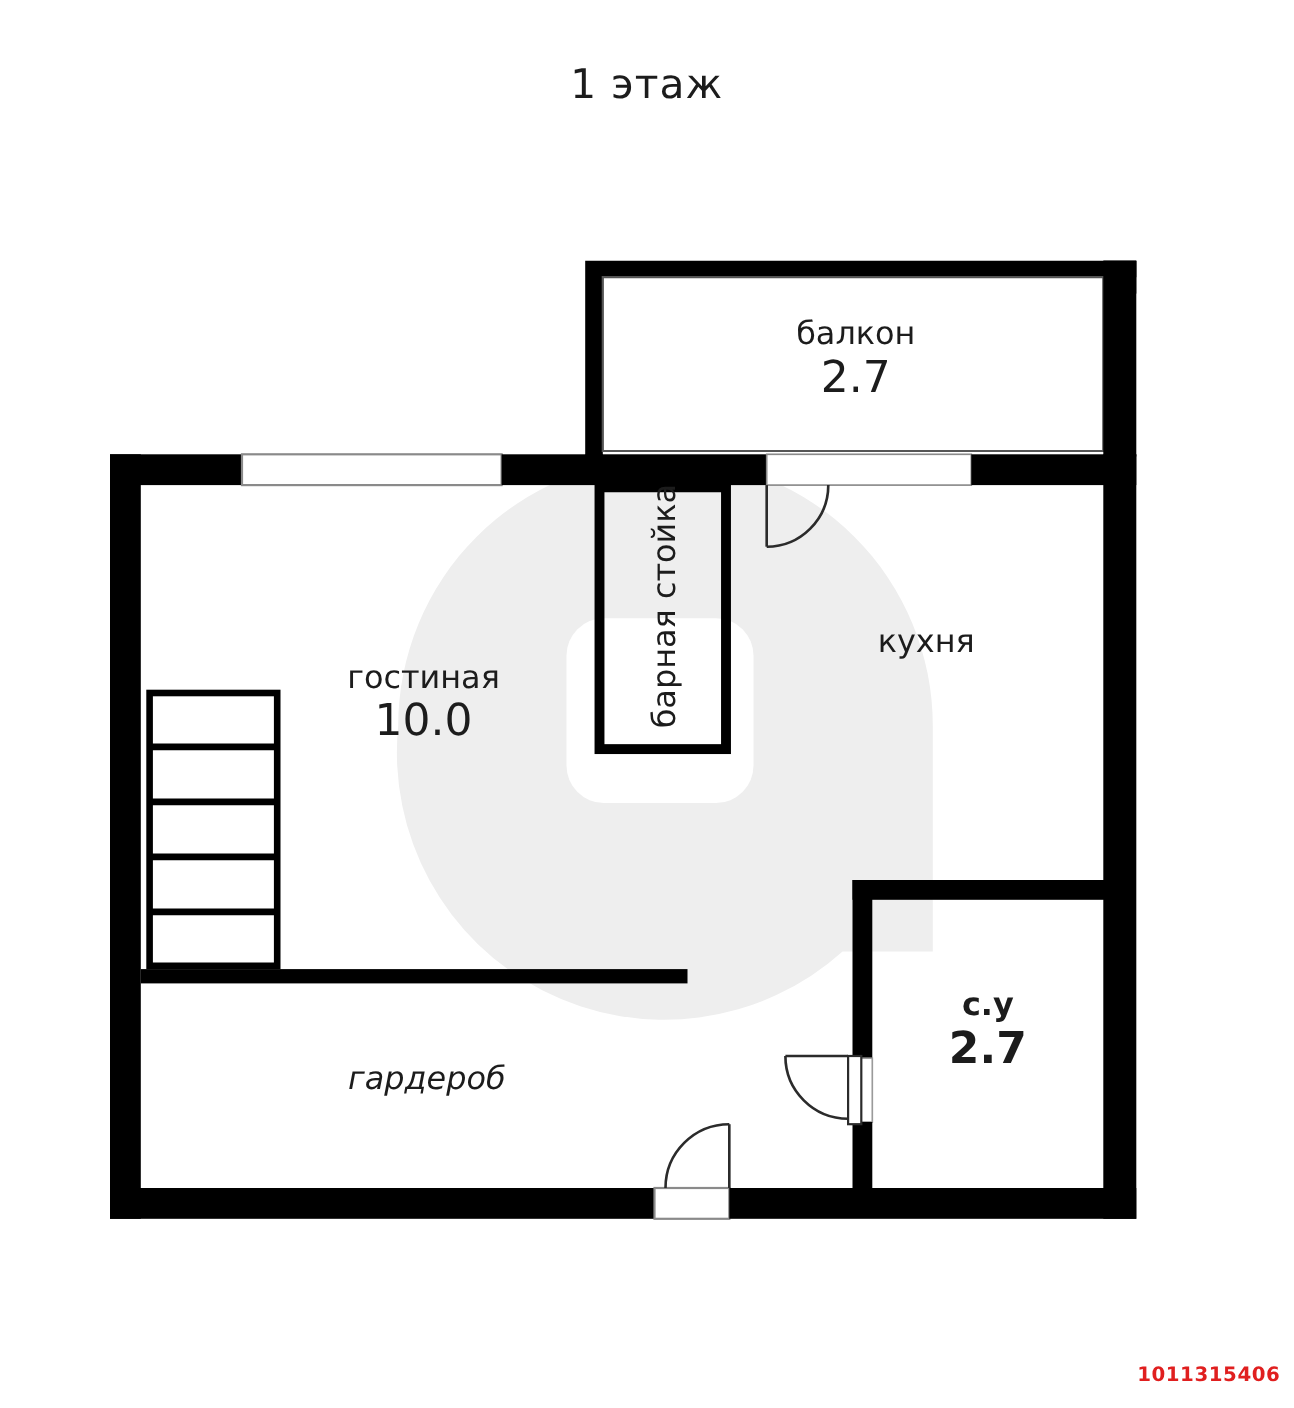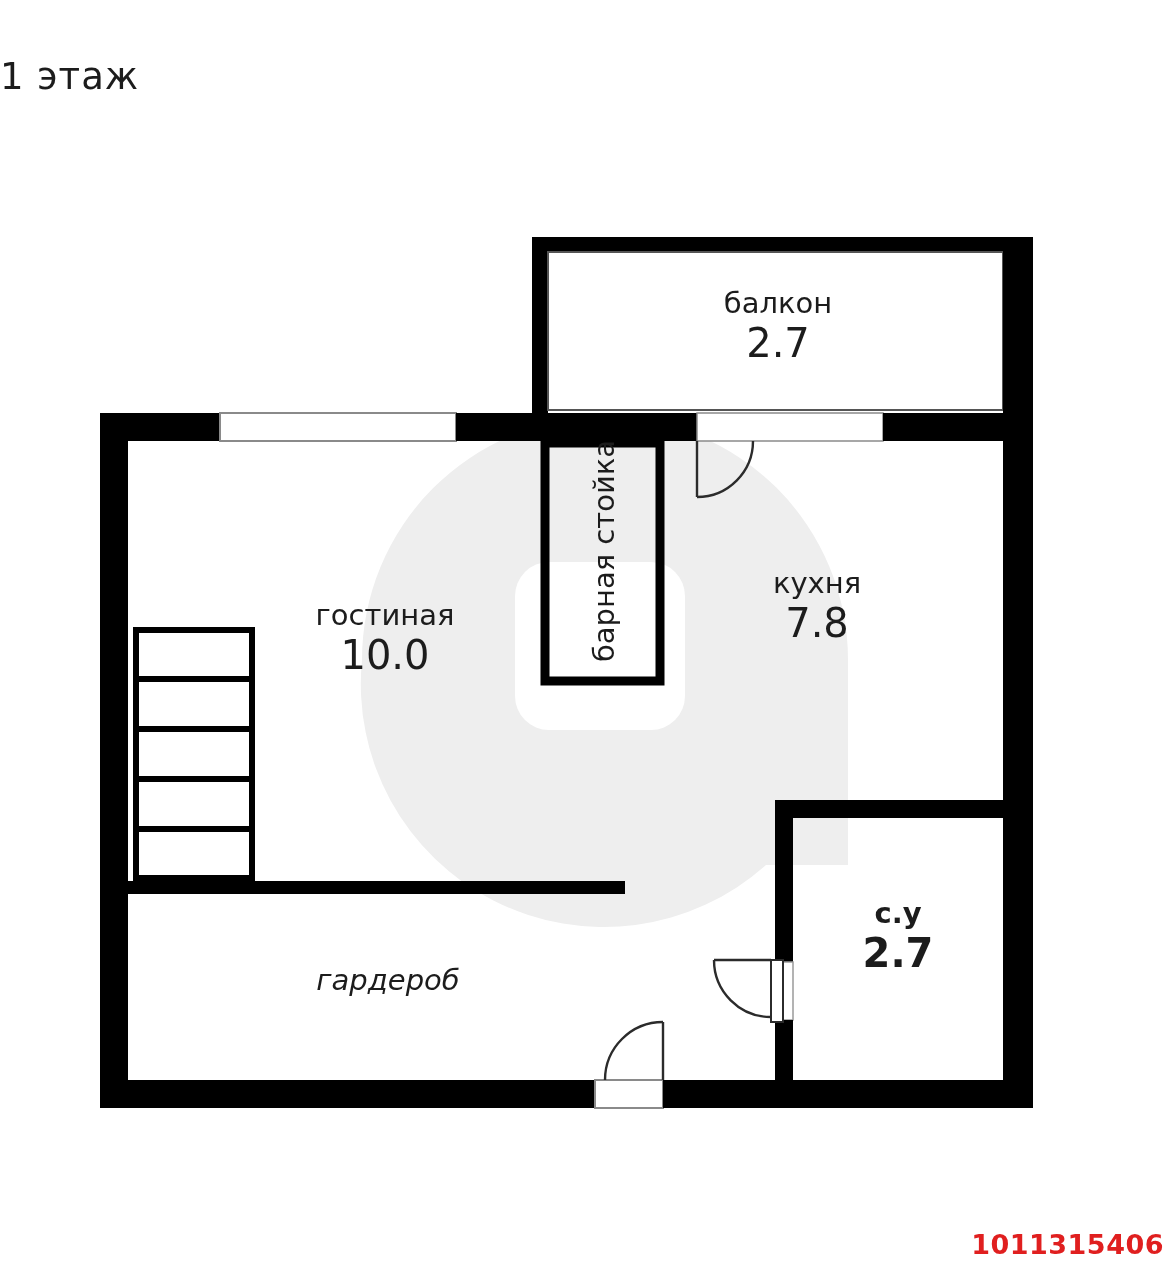--- a/index.html
+++ b/index.html
@@ -9,20 +9,21 @@
     color:#1a1a1a;
     position:relative;
     overflow:hidden;
   }
   #plan{
     position:absolute;left:0;top:0;width:1176px;height:1280px;
   }
   .title{
     position:absolute;
     left:0;top:55px;width:1176px;
+    text-align:center;
     font-size:37px;
     letter-spacing:1px;
     color:#1c1c1c;
     font-weight:400;
   }
   .label{
     position:absolute;
     text-align:center;
     font-size:29px;
     line-height:1.18;
@@ -32,21 +33,21 @@
   }
   .label .area{display:block;font-size:40px;}
   .label.vertical{
     transform:rotate(-90deg);
     transform-origin:center center;
   }
   .plan-id{
     position:absolute;
     right:12px;bottom:20px;
     color:#e01f1f;
-    font-size:27px;
+    font-size:18px;
     font-weight:bold;
     letter-spacing:0.5px;
     font-family:"DejaVu Sans","Liberation Sans",sans-serif;
   }
   svg{display:block;}
 </style>
 </head>
 <body>
 
 <div id="plan">
@@ -147,23 +148,22 @@
   <div class="label" style="left:678px;top:286px;width:200px;">
     <span>балкон</span>
     <span class="area">2.7</span>
   </div>
 
   <div class="label" style="left:285px;top:598px;width:200px;">
     <span>гостиная</span>
     <span class="area">10.0</span>
   </div>
 
-  <div class="label" style="left:717px;top:566px;width:200px;text-align:center;">
+  <div class="label" style="left:742px;top:566px;width:200px;text-align:center;">
     <span>кухня</span>
-    <span class="area">7.8</span>
   </div>
 
   <div class="label" style="left:798px;top:896px;width:200px;font-weight:bold;">
     <span>с.у</span>
     <span class="area">2.7</span>
   </div>
 
   <div class="label" style="left:288px;top:963px;width:200px;font-style:italic;">
     <span>гардероб</span>
   </div>

